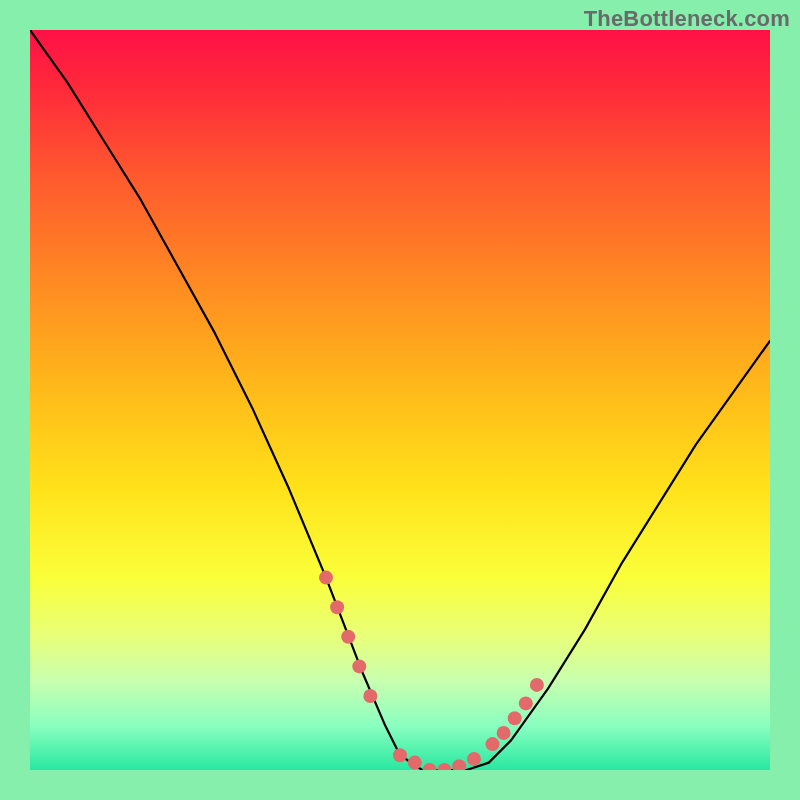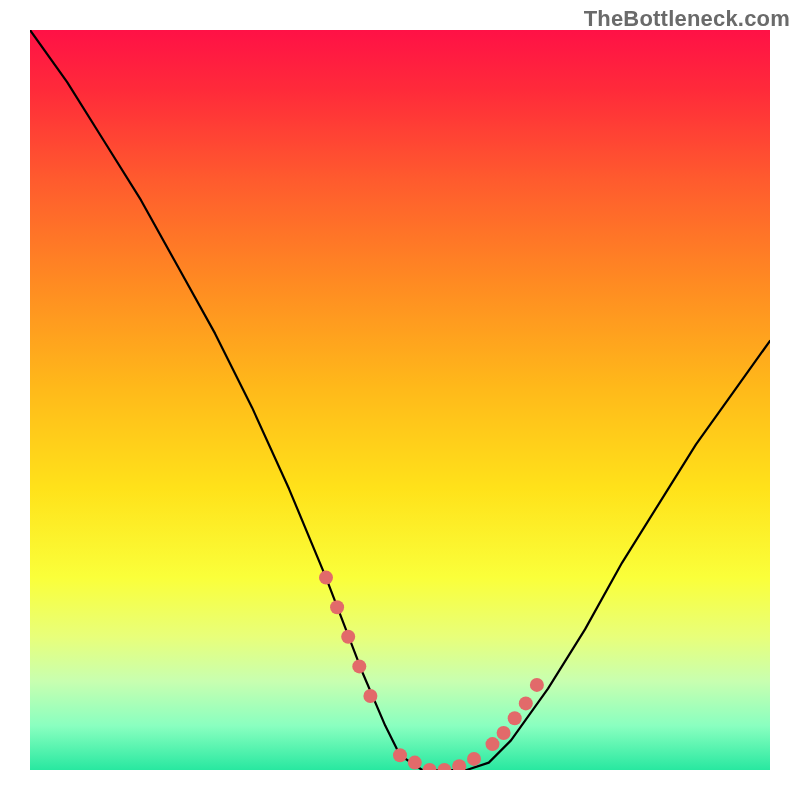--- a/index.html
+++ b/index.html
@@ -1,21 +1,21 @@
 <!DOCTYPE html>
 <html><head>
 <meta charset="utf-8">
 <style>
   * { margin: 0; padding: 0; box-sizing: border-box; }
   html, body { width: 800px; height: 800px; overflow: hidden; background: #000; }
   .frame {
     position: relative;
     width: 800px;
     height: 800px;
-    background: #ffffff;
+    background: #86efac;
     text-align: center;
   }
   .watermark {
     position: absolute;
     top: 6px;
     right: 10px;
     font-family: Arial, Helvetica, sans-serif;
     font-size: 22px;
     font-weight: 600;
     color: #6a6a6a;

